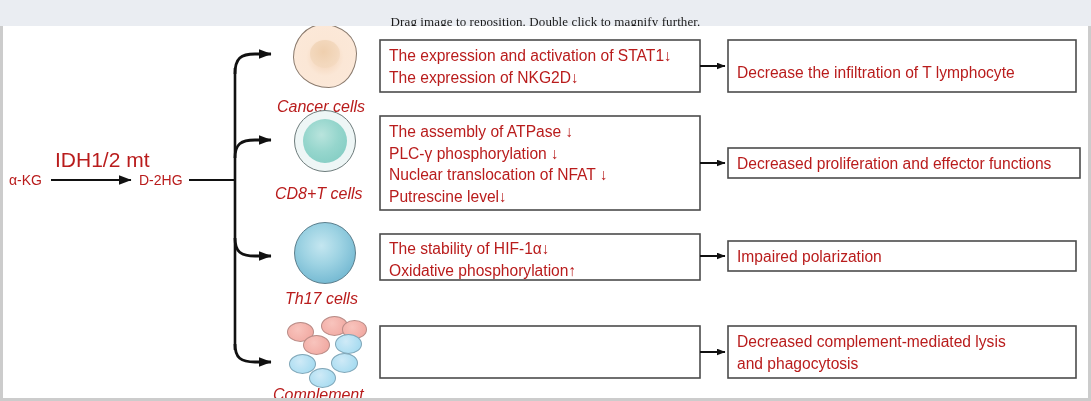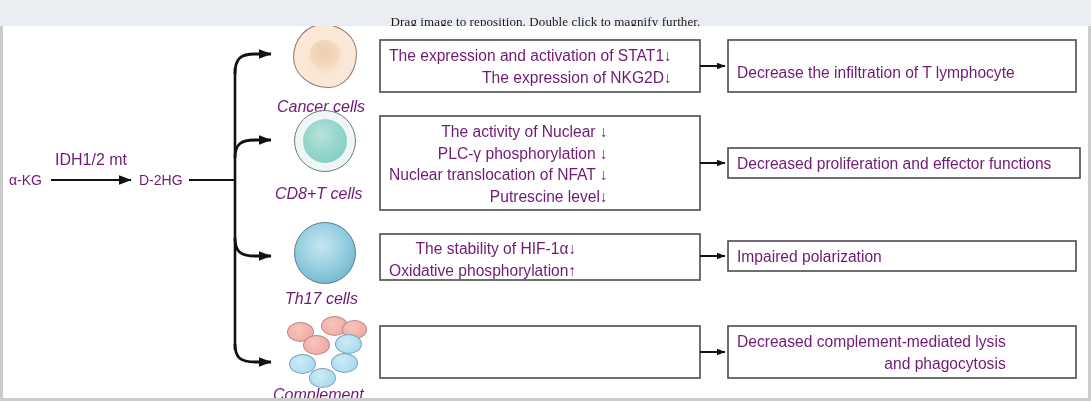--- a/index.html
+++ b/index.html
@@ -52,27 +52,26 @@
     left: 0; top: 0;
     width: 1091px;
     height: 375px;
   }
 
   
   .fig-text {
     position: absolute;
     font-family: "Liberation Sans", sans-serif;
     font-size: 15.5px;
-    color: #701a75;
+    color: #b91c1c;
     white-space: nowrap;
     line-height: 21px;
-    text-align: right;
   }
   .node-label { font-size: 14px; }
-  .edge-label { font-size: 16px; }
+  .edge-label { font-size: 21px; }
   .cell-caption { font-size: 16px; font-style: italic; }
   .box-text { font-size: 15.6px; }
   .box-text div { line-height: 21.5px; }
 
   
   .cell-icon { position: absolute; }
 
   .cancer-cell-shape {
     width: 64px; height: 64px;
     background: radial-gradient(circle at 50% 52%, #f4d3b8 0%, #f6d9c0 18%, #fbe7d6 42%, #fce9da 100%);
@@ -210,21 +209,21 @@
     <div class="comp-blob comp-blue" style="left:22px; top:54px; width:27px; height:20px;"></div>
   </div>
   <div class="fig-text cell-caption" style="left:270px; top:358px;">Complement</div>
 
   <div class="fig-text box-text" style="left:386px; top:19px;">
     <div>The expression and activation of STAT1↓</div>
     <div>The expression of NKG2D↓</div>
   </div>
 
   <div class="fig-text box-text" style="left:386px; top:95px;">
-    <div>The activity of Nuclear ↓</div>
+    <div>The assembly of ATPase ↓</div>
     <div>PLC-γ phosphorylation ↓</div>
     <div>Nuclear translocation of NFAT ↓</div>
     <div>Putrescine level↓</div>
   </div>
 
   <div class="fig-text box-text" style="left:386px; top:212px;">
     <div>The stability of HIF-1α↓</div>
     <div>Oxidative phosphorylation↑</div>
   </div>
 

